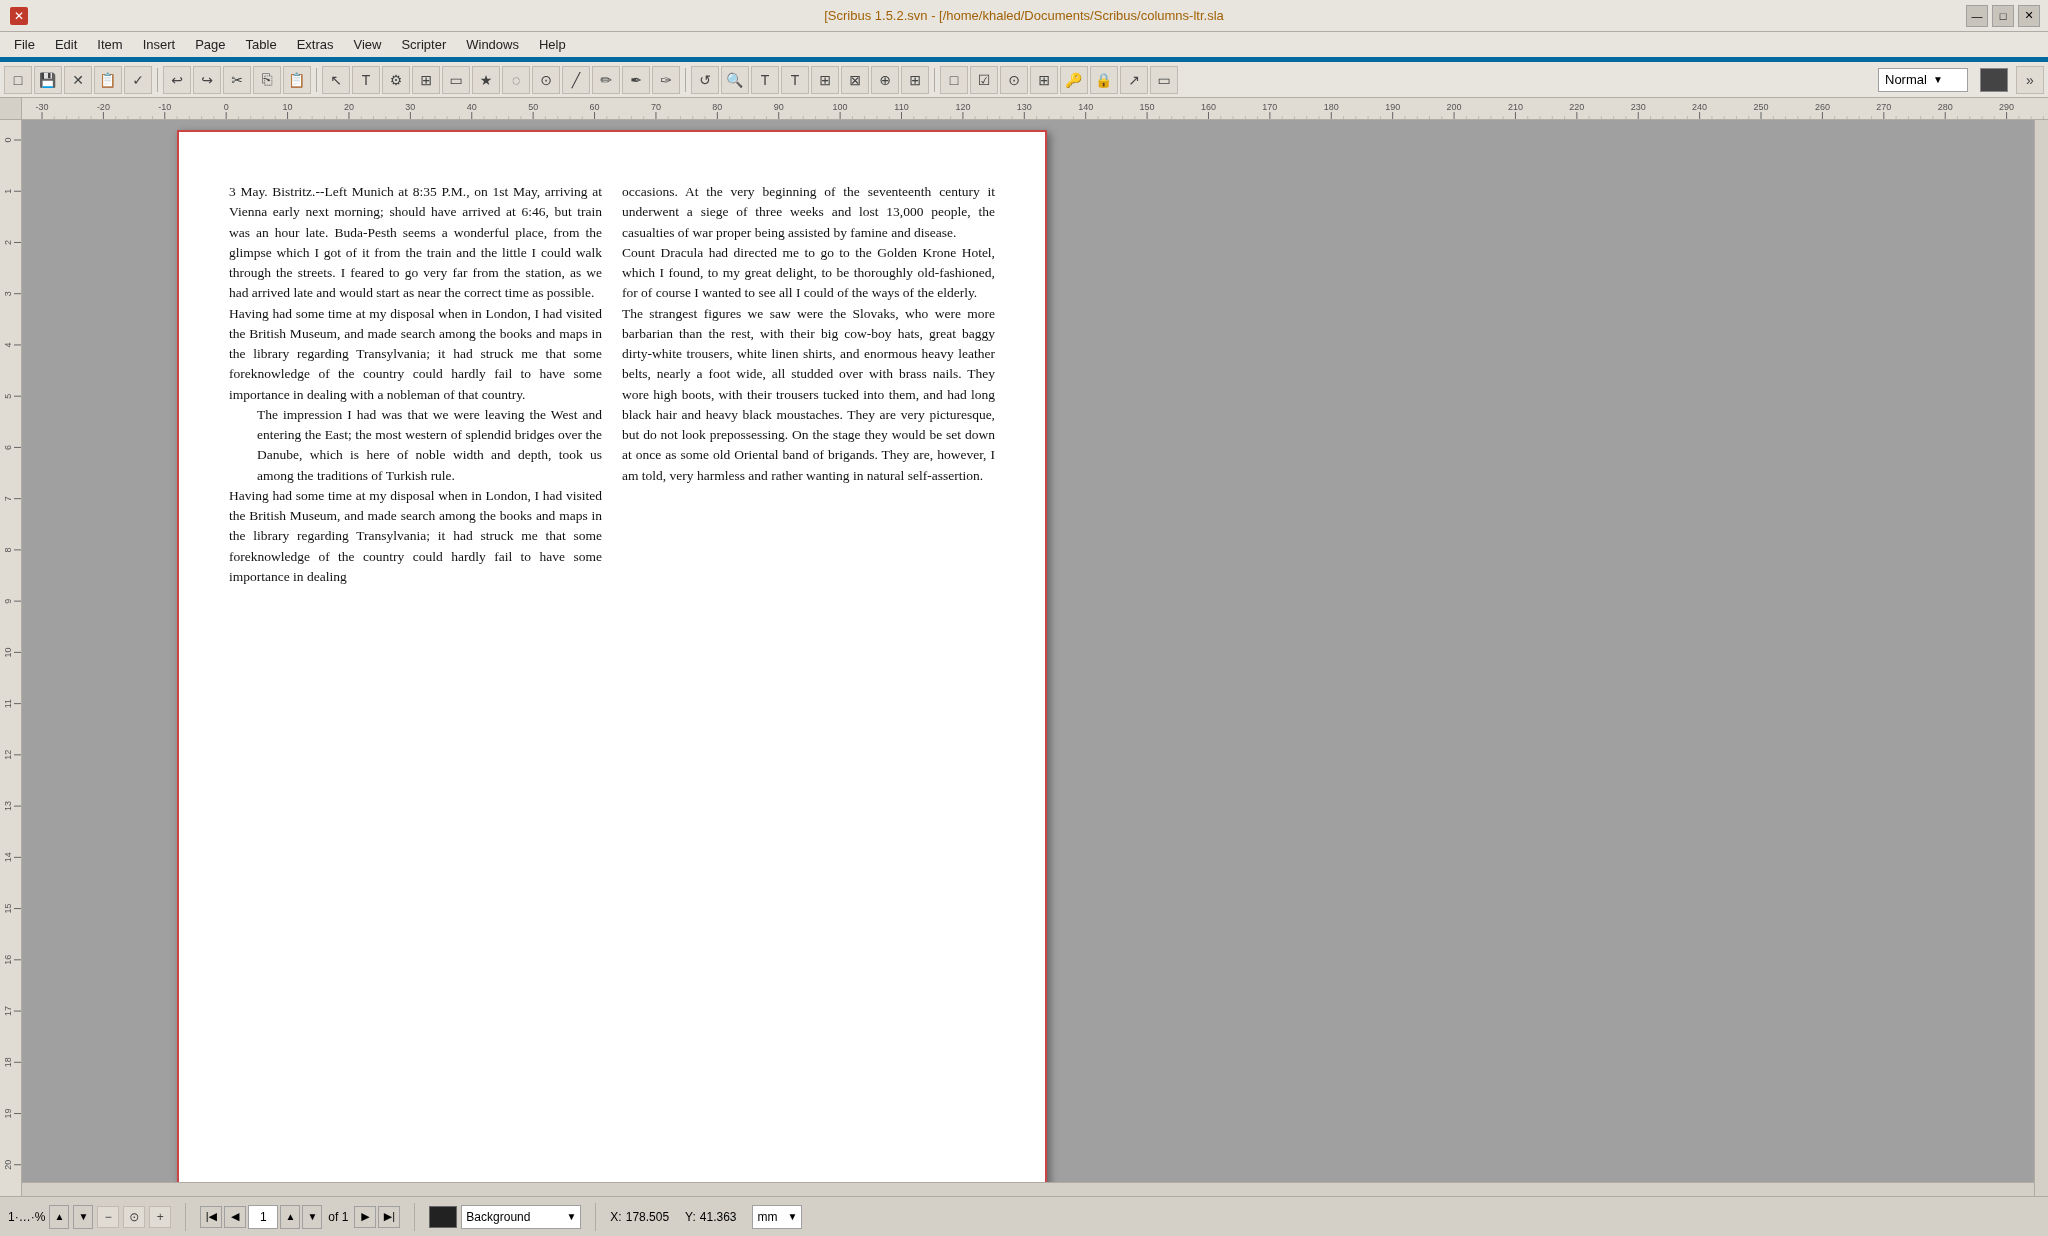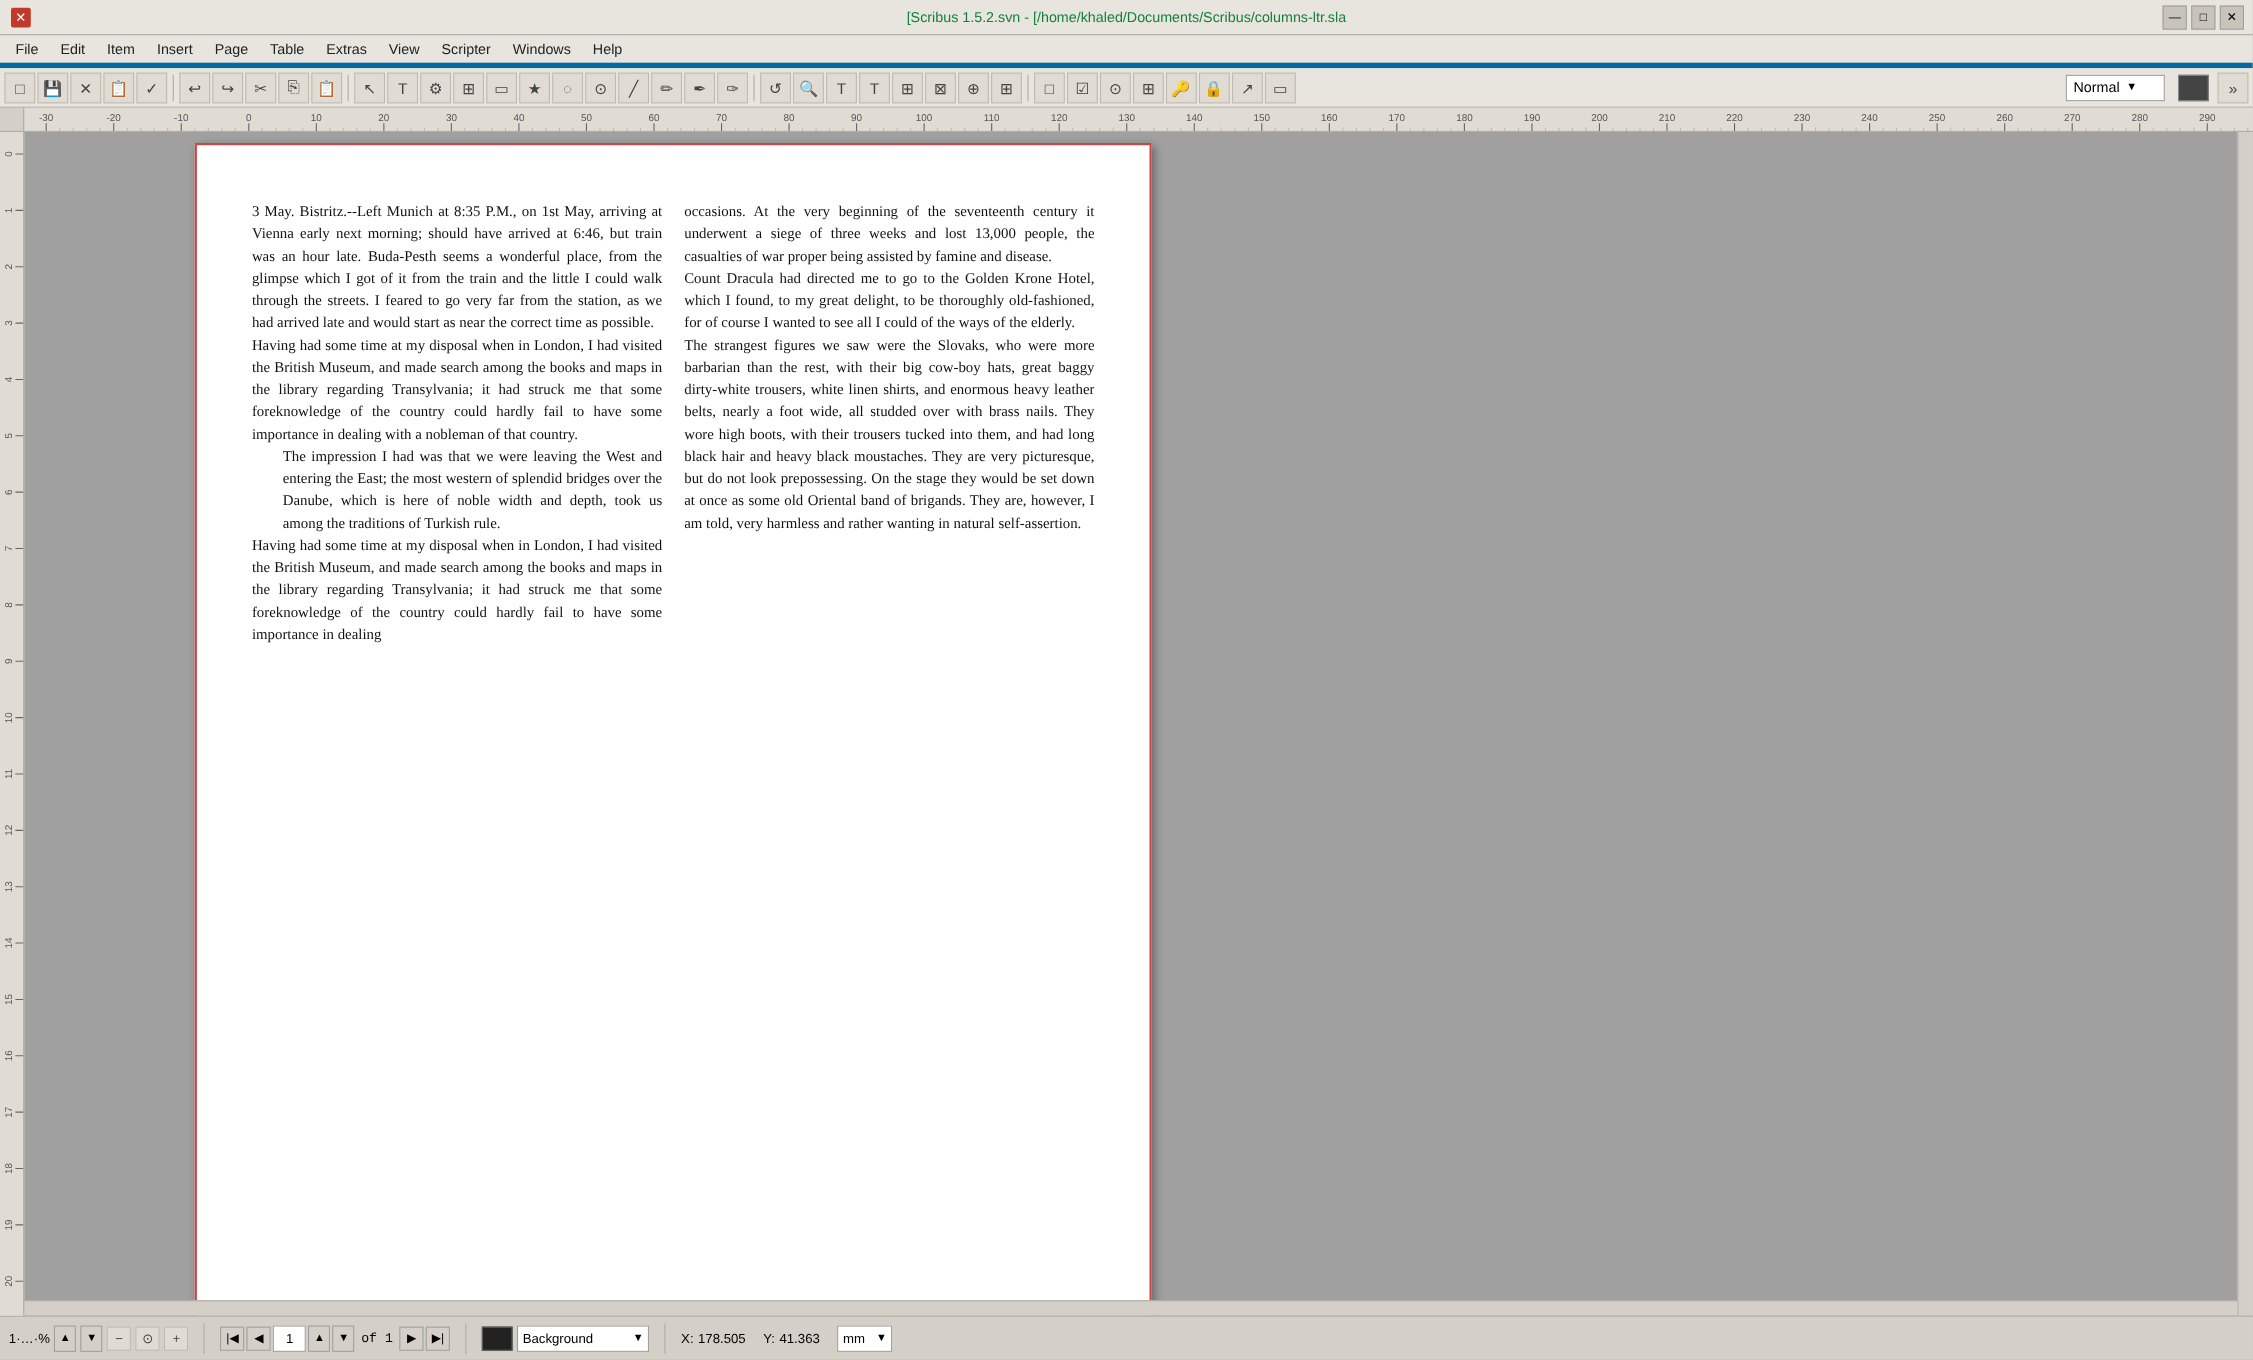--- a/index.html
+++ b/index.html
@@ -33,21 +33,21 @@
       display: flex;
       align-items: center;
       justify-content: center;
       color: white;
       font-size: 12px;
       cursor: pointer;
     }
     #title-bar .title {
       font-size: 13px;
       font-weight: normal;
-      color: #15803d;
+      color: #a16207;
     }
     #title-bar .win-controls {
       position: absolute;
       right: 8px;
       display: flex;
       gap: 4px;
     }
     #title-bar .win-controls span {
       width: 22px;
       height: 22px;
@@ -655,21 +655,21 @@
     <div class="tb-btn" style="width:22px;height:22px;font-size:12px;">⊙</div>
     <div class="tb-btn" style="width:22px;height:22px;font-size:12px;">+</div>
   </div>
   <div class="status-divider"></div>
   <div class="page-nav">
     <button>|◀</button>
     <button>◀</button>
     <div class="status-input" style="width:30px;justify-content:center;">1</div>
     <div class="status-btn">▲</div>
     <div class="status-btn">▼</div>
-    <span style="padding:0 4px;font-family:Liberation Mono, monospace;">of 1</span>
+    <span style="padding:0 4px;">of 1</span>
     <button>▶</button>
     <button>▶|</button>
   </div>
   <div class="status-divider"></div>
   <div class="status-section">
     <div class="color-box"></div>
     <div class="status-input" style="min-width:120px;gap:6px;cursor:pointer;">
       <span>Background</span>
       <span style="margin-left:auto;font-size:10px;">▼</span>
     </div>

